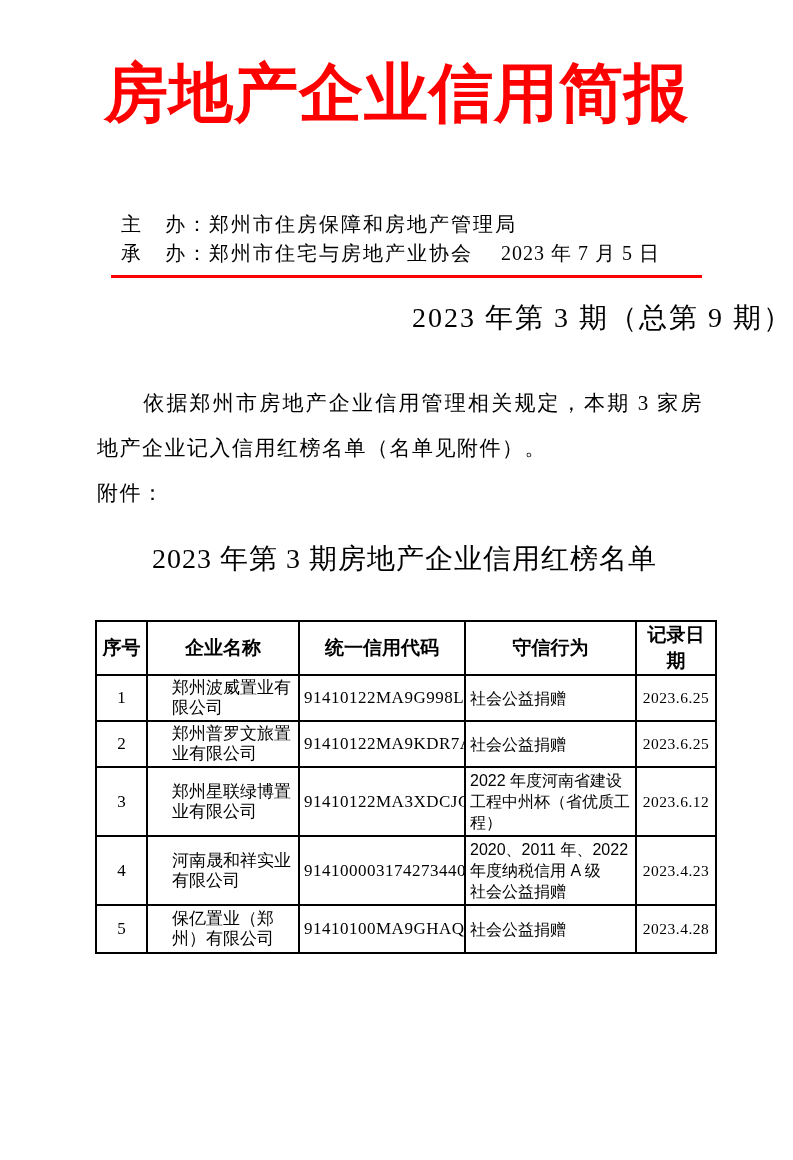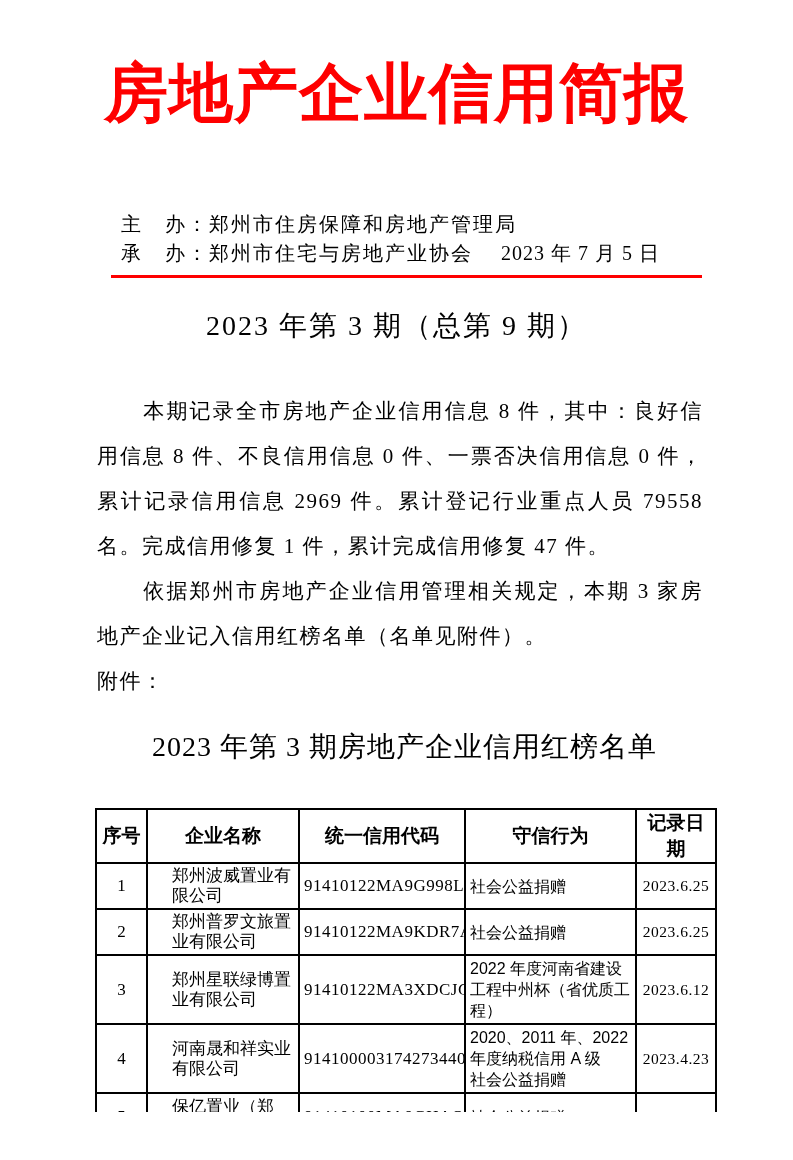--- a/index.html
+++ b/index.html
@@ -33,22 +33,22 @@
   .org-label { display: inline-block; }
   .org-date { position: absolute; right: 0; top: 0; letter-spacing: 1px; }
 
   .divider {
     margin: 7px 0 0 111px;
     width: 591px; height: 3px;
     background: var(--accent, #fe0000);
   }
 
   .issue-heading {
-    margin-top: 28px;
-    text-align: center;
+    margin-top: 20px;
+    text-align: right;
     font-size: 28px;
     line-height: 40px;
     letter-spacing: 2px;
     white-space: nowrap;
   }
 
   .body-block {
     margin: 43px 90px 0 97px;
     font-size: 21px;
     line-height: 45px;
@@ -120,21 +120,20 @@
       <span class="org-label">承　办：</span><span>郑州市住宅与房地产业协会</span>
       <span class="org-date">2023 年 7 月 5 日</span>
     </div>
   </div>
 
   <div class="divider"></div>
 
   <div class="issue-heading">2023 年第 3 期（总第 9 期）</div>
 
   <div class="body-block">
-    <p class="para">本期记录全市房地产企业信用信息 8 件，其中：良好信用信息 8 件、不良信用信息 0 件、一票否决信用信息 0 件，累计记录信用信息 2969 件。累计登记行业重点人员 79558 名。完成信用修复 1 件，累计完成信用修复 47 件。</p>
     <p class="para">依据郑州市房地产企业信用管理相关规定，本期 3 家房地产企业记入信用红榜名单（名单见附件）。</p>
     <p class="para attachment">附件：</p>
   </div>
 
   <div class="table-title">2023 年第 3 期房地产企业信用红榜名单</div>
 
   <table class="credit-table">
     <colgroup>
       <col style="width:51px">
         <col style="width:152px">

